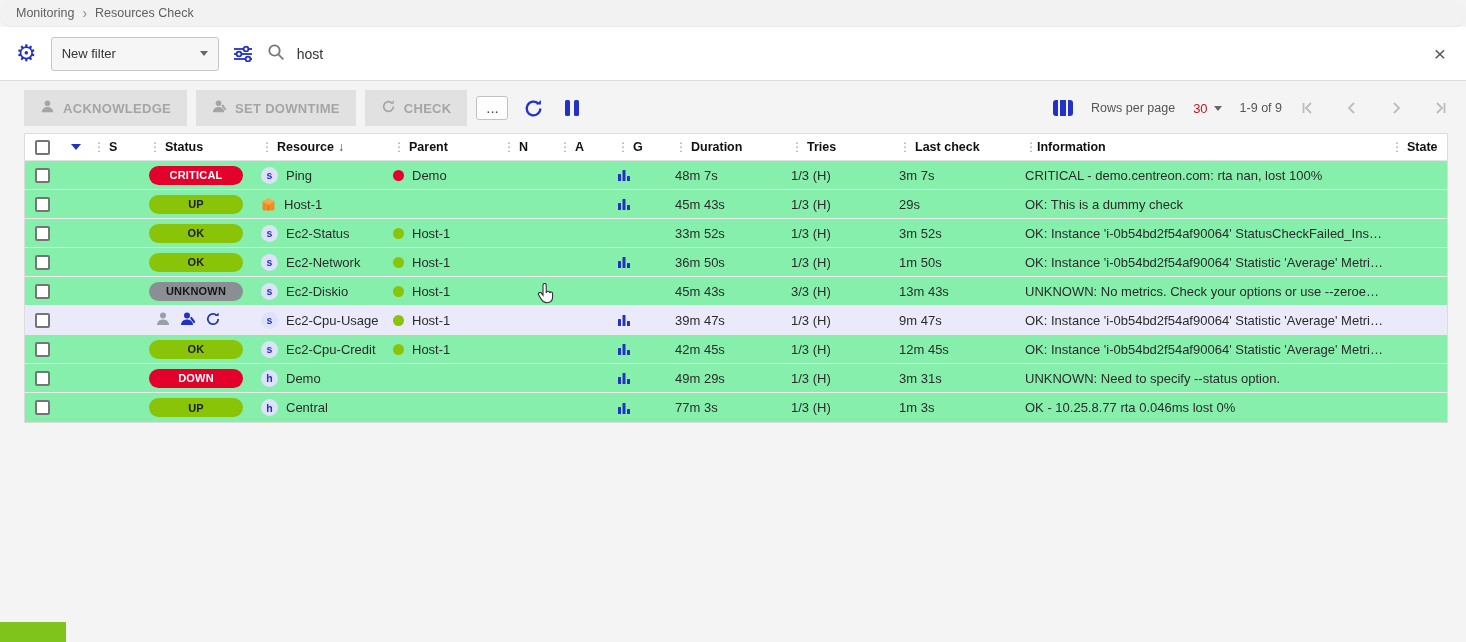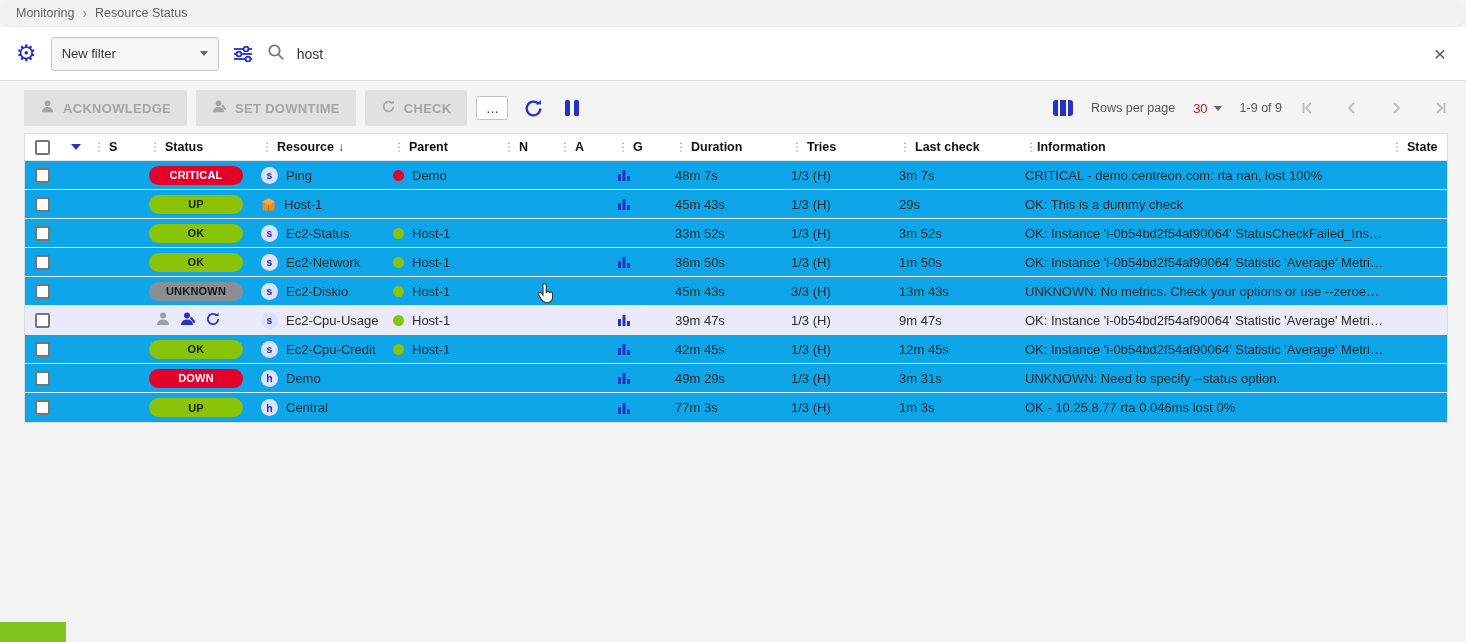--- a/index.html
+++ b/index.html
@@ -56,21 +56,21 @@
   .tablewrap { margin:6px 18px 0 24px; width:1424px; background:#fff; border:1px solid #dcdcdc; }
   .thead { display:flex; align-items:center; height:27px; border-bottom:1px solid #e4e4e4;
     font-size:12.5px; font-weight:bold; color:#111; }
   .th { display:flex; align-items:center; gap:4px; padding-left:6px; cursor:pointer; }
   .dots::before { content:"⋮"; color:#9a9a9a; font-size:12px; font-weight:normal; }
   .sortarrow::before { content:"↓"; color:#333; font-size:12px; }
   .hcaret { width:0; height:0; border-left:5px solid transparent; border-right:5px solid transparent;
     border-top:6px solid #2332c4; margin-left:4px; cursor:pointer; }
 
   .tr { display:flex; align-items:center; height:29px; border-bottom:1px solid #ececec;
-    font-size:13px; color:#2b2b2b; background:#0ea5e9; cursor:pointer; }
+    font-size:13px; color:#2b2b2b; background:#86efac; cursor:pointer; }
   .tr:last-child { border-bottom:none; }
   .tr.selected { background:#ebeafa; }
   .td { display:flex; align-items:center; padding-left:6px; overflow:hidden; }
 
   .c-check { width:36px; flex:none; padding-left:10px; }
   .c-caret { width:26px; flex:none; }
   .c-s { width:56px; flex:none; }
   .c-status { width:112px; flex:none; }
   .c-resource { width:132px; flex:none; }
   .c-parent { width:110px; flex:none; }
@@ -109,21 +109,21 @@
   
   .cursor-hand { position:absolute; left:537px; top:283px; pointer-events:none; }
   .green-widget { position:absolute; left:0; bottom:0; width:66px; height:20px; background:#7fc41c; cursor:pointer; }
 </style>
 </head>
 <body>
 
 <div class="breadcrumb">
   <span class="crumb">Monitoring</span>
   <span class="crumb-sep"></span>
-  <span class="crumb">Resource Status</span>
+  <span class="crumb">Resources Check</span>
 </div>
 
 <div class="filterbar">
   <span class="gear">⚙</span>
   <div class="filter-select">
     <span>New filter</span>
     <span class="caret-down"></span>
   </div>
   <span class="tune">
     <svg width="20" height="16" viewBox="0 0 20 16" stroke="currentColor" stroke-width="1.8" fill="none">

